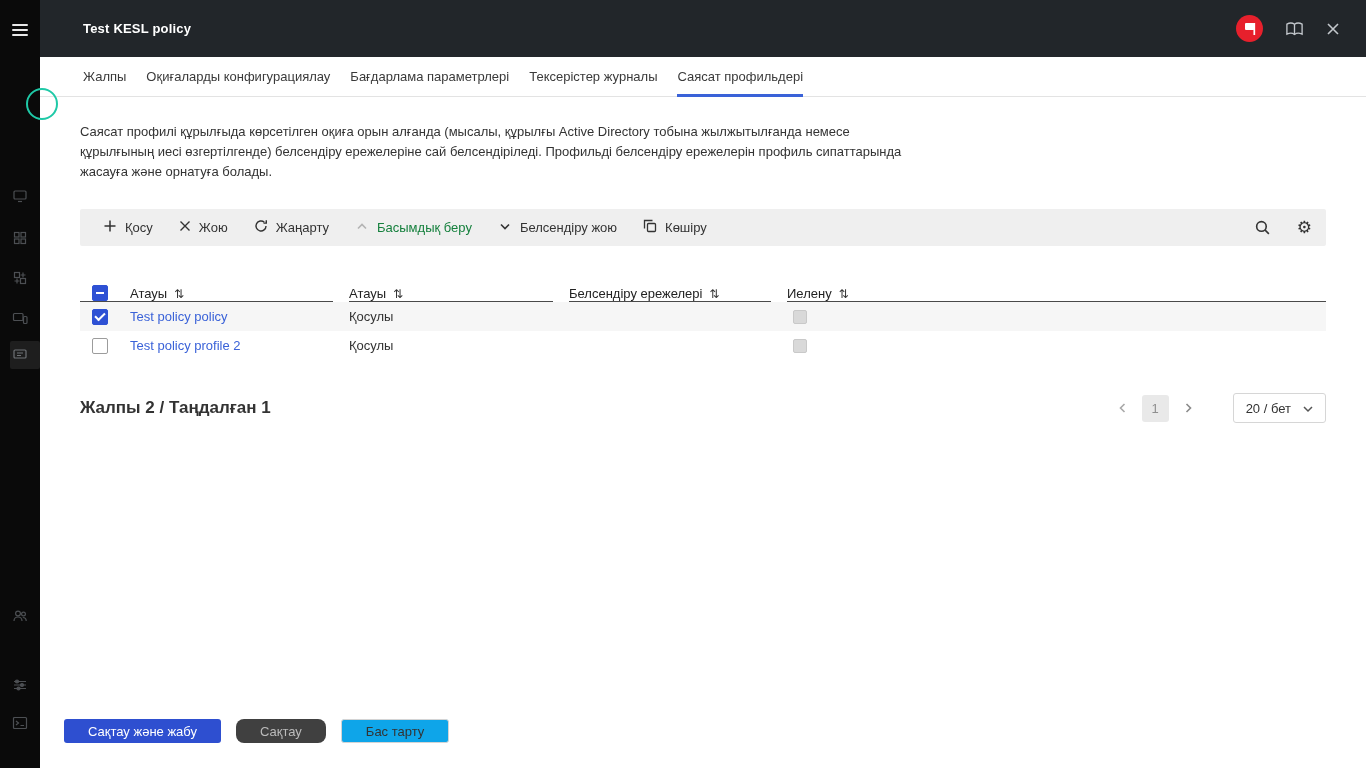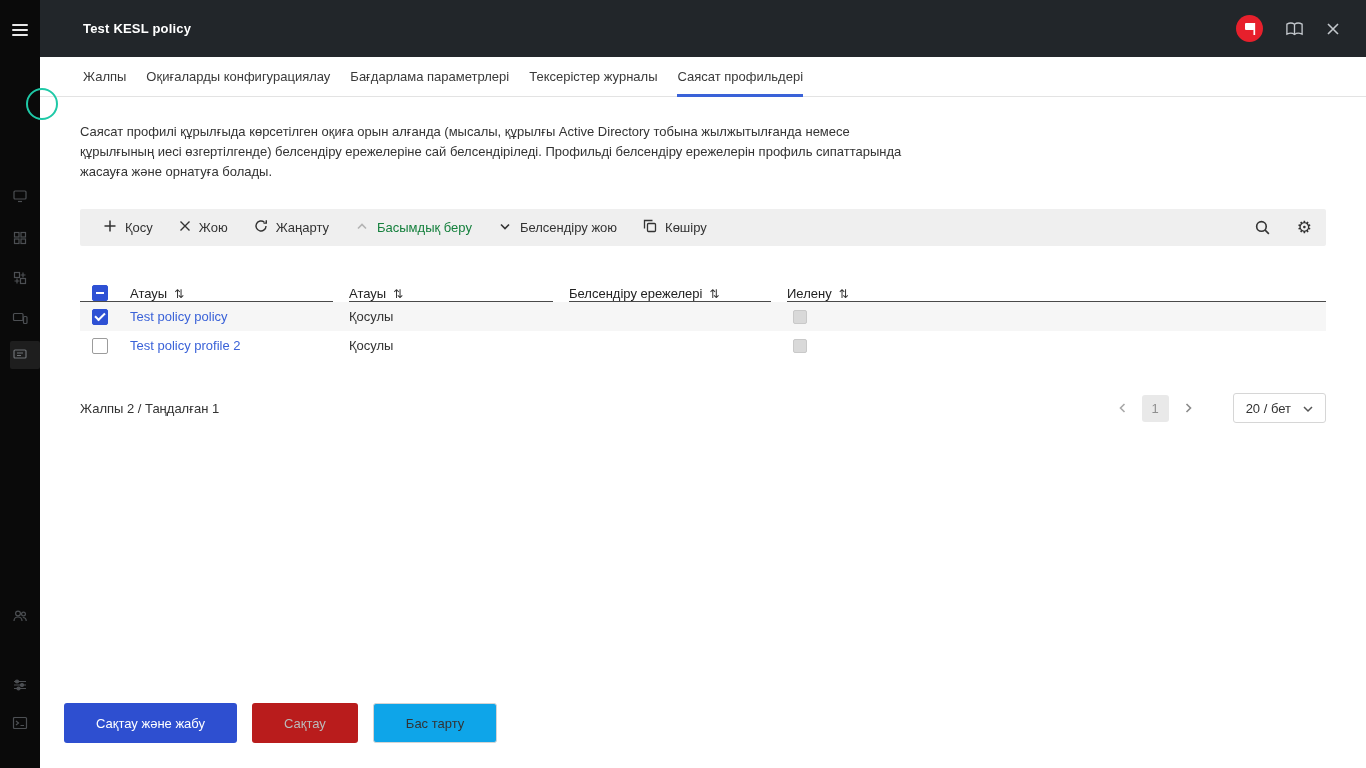--- a/index.html
+++ b/index.html
@@ -104,41 +104,41 @@
   .cb.checked::after {
     content:""; width:8px; height:4px; border-left:2px solid #fff; border-bottom:2px solid #fff;
     transform:rotate(-45deg) translate(1px,-1px);
   }
   .cb-disabled {
     width:14px; height:14px; border-radius:2px; background:#d9d9d9; border:1px solid #c9c9c9;
   }
 
   
   .table-footer { margin-top:33px; display:flex; align-items:center; }
-  .summary { font-size:13px; color:#333; }
+  .summary { font-size:17px; color:#333;font-weight:bold; }
   .pager { margin-left:auto; display:flex; align-items:center; gap:12px; }
   .pg-chev { display:flex; align-items:center; justify-content:center; width:14px; height:14px; cursor:pointer; }
   .pg-num {
     width:27px; height:27px; background:#e9e9e9; border-radius:3px; color:#8f8f8f;
     font-size:13px; display:flex; align-items:center; justify-content:center; cursor:pointer;
   }
   .page-size {
     margin-left:26px; height:30px; border:1px solid #d6d6d6; border-radius:3px;
     display:flex; align-items:center; gap:12px; padding:0 12px; font-size:13px; color:#333; cursor:pointer;
   }
 
   
   .actions { position:absolute; left:24px; bottom:25px; display:flex; gap:15px; }
   .btn {
-    height:40px; padding:0 32px; border-radius:3px; font-size:13px;
+    height:24px; padding:0 24px; border-radius:3px; font-size:13px;
     display:flex; align-items:center; justify-content:center; cursor:pointer;
     font-family:"Liberation Sans", sans-serif; border:none;
   }
   .btn-primary { background:#2e4fd0; color:#fff; }
-  .btn-disabled { background:#b91c1c; color:#bbbbbb; cursor:default; }
+  .btn-disabled { background:#404040; color:#bbbbbb; cursor:default;border-radius:8px; }
   .btn-secondary { background:#0ea5e9; border:1px solid #d4d4d4; color:#333; }
 </style>
 </head>
 <body>
 
 <aside class="sidebar">
   <div class="hamburger">
       <span></span>
       <span></span>
       <span></span>

